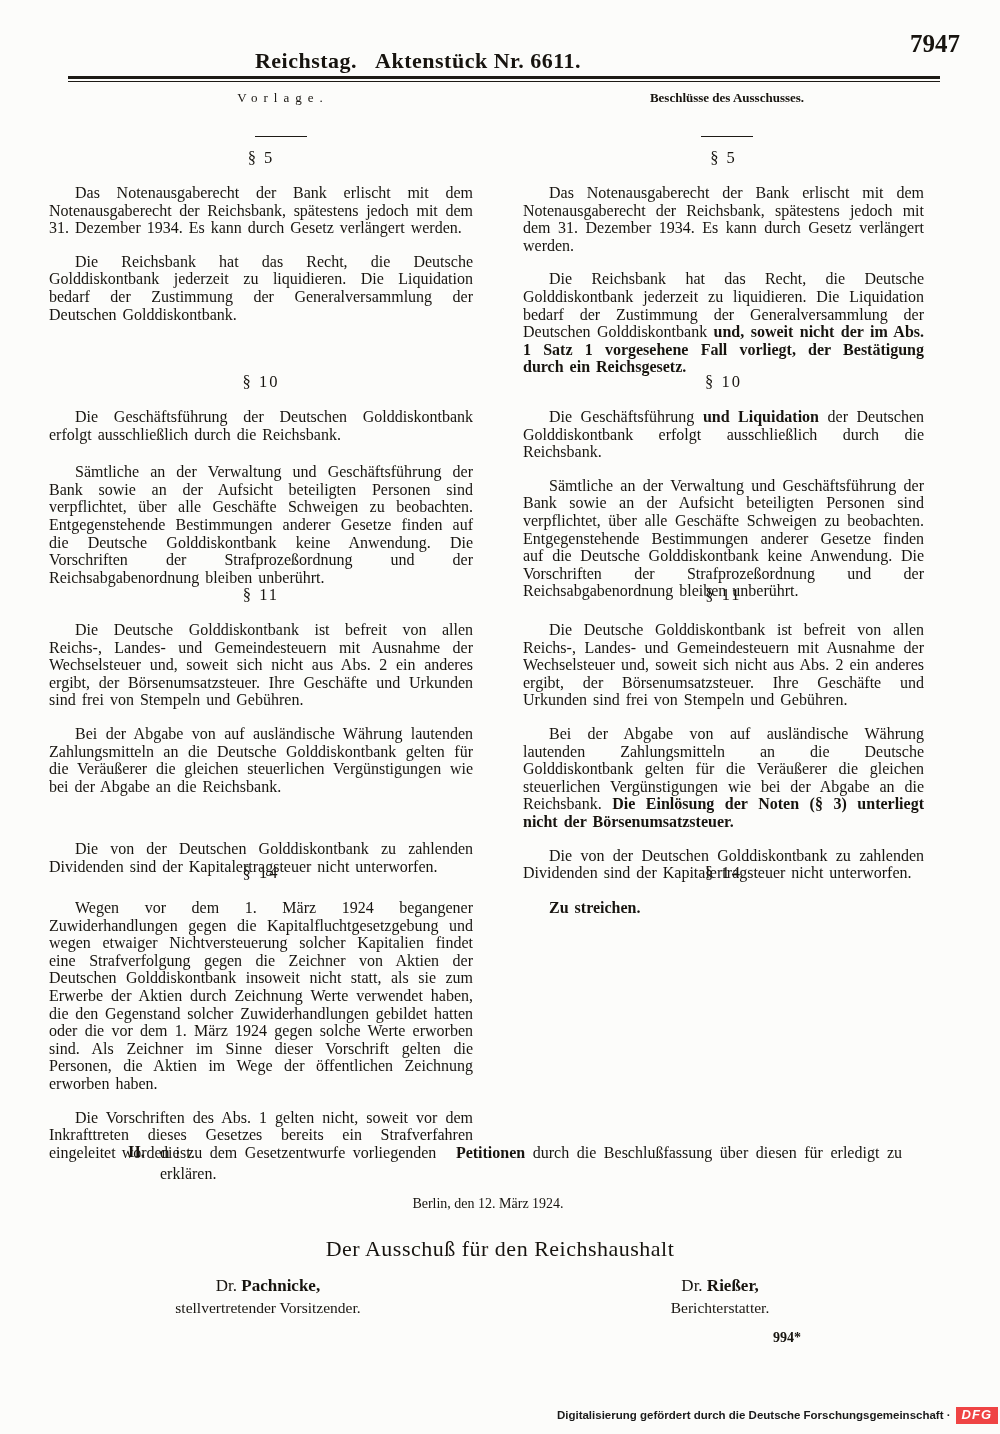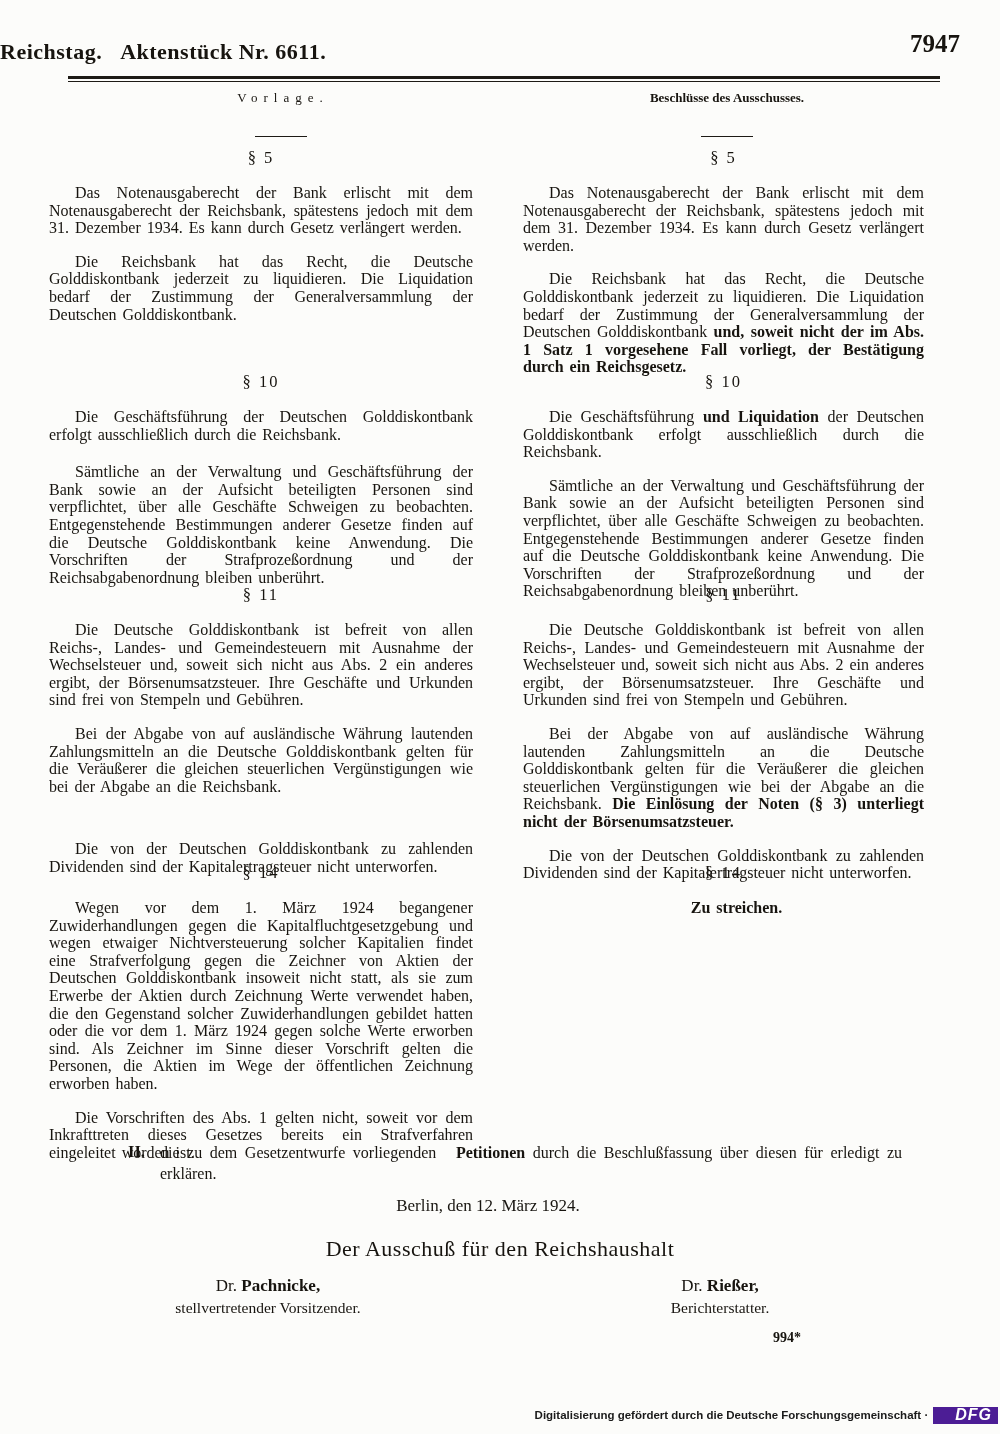--- a/index.html
+++ b/index.html
@@ -8,22 +8,22 @@
     position:relative;
     width:1000px;height:1434px;
     margin:0 auto;
     background:#fcfcfa;
     color:#17140f;
     font-family:"Liberation Serif", serif;
     overflow:hidden;
   }
   
   .header-title{
-    position:absolute;top:39px;left:0;width:836px;
-    text-align:left;font-size:22px;font-weight:bold;
+    position:absolute;top:48px;left:0;width:836px;
+    text-align:center;font-size:22px;font-weight:bold;
     letter-spacing:.5px;
   }
   .header-title .doc-sep{display:inline-block;width:18px;}
   .page-number{
     position:absolute;top:30px;left:880px;width:80px;
     text-align:right;font-size:25px;font-weight:bold;
   }
   .double-rule{
     position:absolute;top:76px;left:68px;width:872px;height:7px;
     border-top:3px solid #1d1a15;
@@ -44,46 +44,46 @@
   .sec.left{left:33px;width:456px;}
   .sec.right{left:507px;width:433px;}
   .par-heading{
     text-align:center;font-size:16.5px;letter-spacing:2px;
     margin:0 0 6px 0;
   }
   .body-par{
     margin:16px;font-size:16px;line-height:17.6px;
     text-align:justify;text-indent:26px;word-spacing:2px;
   }
-  .body-par.no-justify{text-align:center;}
+  .body-par.no-justify{text-align:left;}
   .body-par .b{font-weight:bold;}
   
   .item-row{position:absolute;top:1142px;left:128px;width:774px;display:flex;}
   .item-marker{flex:0 0 32px;font-size:16.5px;font-weight:bold;}
   .item-body{flex:1;font-size:16px;line-height:21px;text-align:justify;word-spacing:2px;}
   .item-body .b{font-weight:bold;margin-left:12px;}
-  .dateline{position:absolute;top:1196px;left:0;width:976px;text-align:center;font-size:17px;}
+  .dateline{position:absolute;top:1196px;left:0;width:976px;text-align:center;font-size:14px;}
   .committee{position:absolute;top:1236px;left:0;width:1000px;text-align:center;font-size:22px;letter-spacing:.5px;}
   .signature{position:absolute;top:1276px;text-align:center;}
   .signature.sig-left{left:118px;width:300px;}
   .signature.sig-right{left:570px;width:300px;}
   .sig-name{font-size:17px;}
   .sig-name .b{font-weight:bold;}
   .sig-role{font-size:15.5px;margin-top:3px;}
   .sheet-mark{position:absolute;top:1330px;left:752px;width:70px;text-align:center;font-size:14px;font-weight:bold;}
   
   .digi-footer{
     position:absolute;top:1405px;right:2px;height:20px;
     display:flex;align-items:center;gap:5px;
     font-family:"Liberation Sans", sans-serif;font-size:11.5px;font-weight:bold;color:#1a1a1a;margin-left:27px;
   }
   .dfg-box{
-    display:inline-block;background:#4c1d95;color:#ffffff;
-    font-size:16px;font-weight:bold;font-style:italic;
-    padding:2px 6px 3px 22px;letter-spacing:1px;line-height:12px;
+    display:inline-block;background:#ef4444;color:#ffffff;
+    font-size:13px;font-weight:bold;font-style:italic;
+    padding:2px 6px 3px 6px;letter-spacing:1px;line-height:12px;
   }
 </style>
 </head>
 <body>
 
 <div class="page">
 
   <div class="header-title"><span>Reichstag.</span><span class="doc-sep"></span><span>Aktenstück Nr. 6611.</span></div>
   <div class="page-number">7947</div>
   <div class="double-rule"></div>

